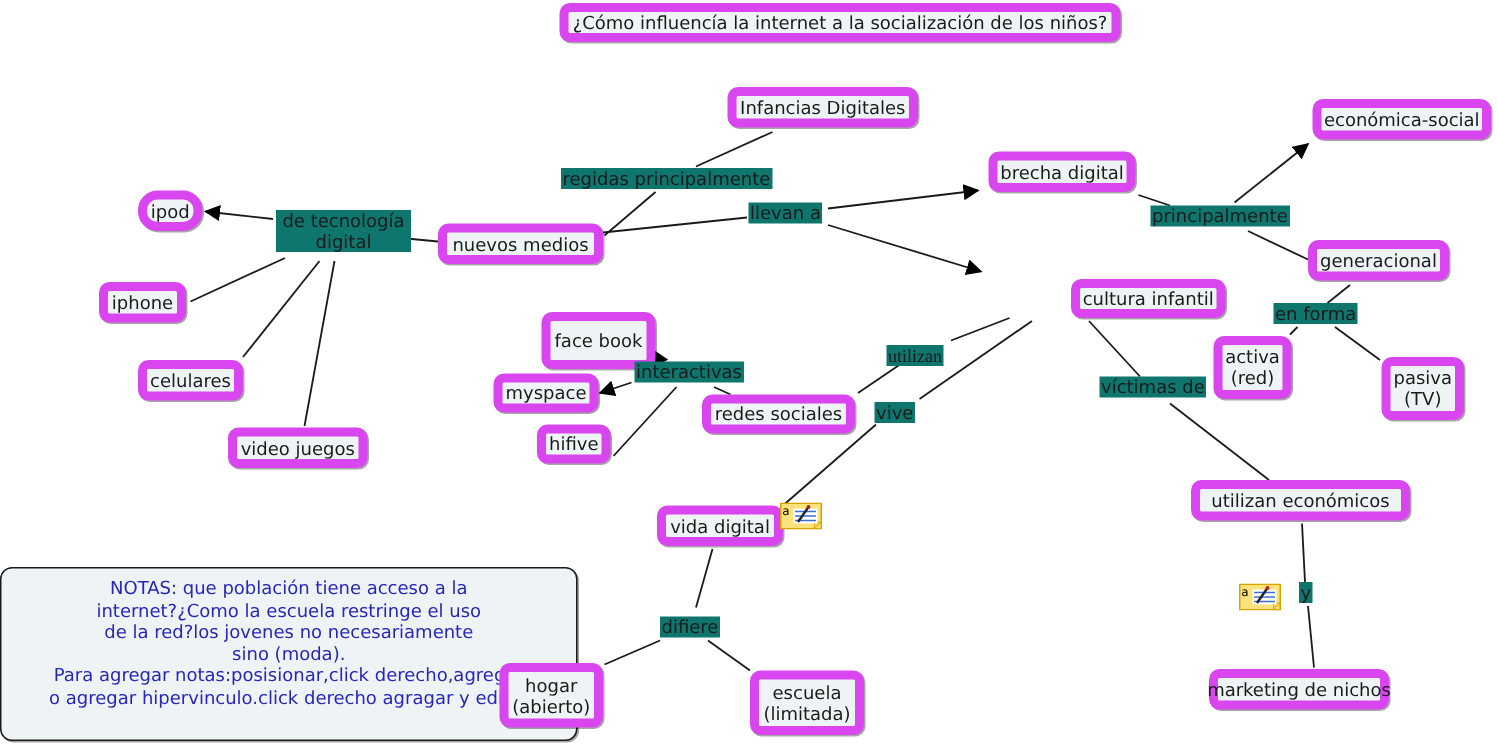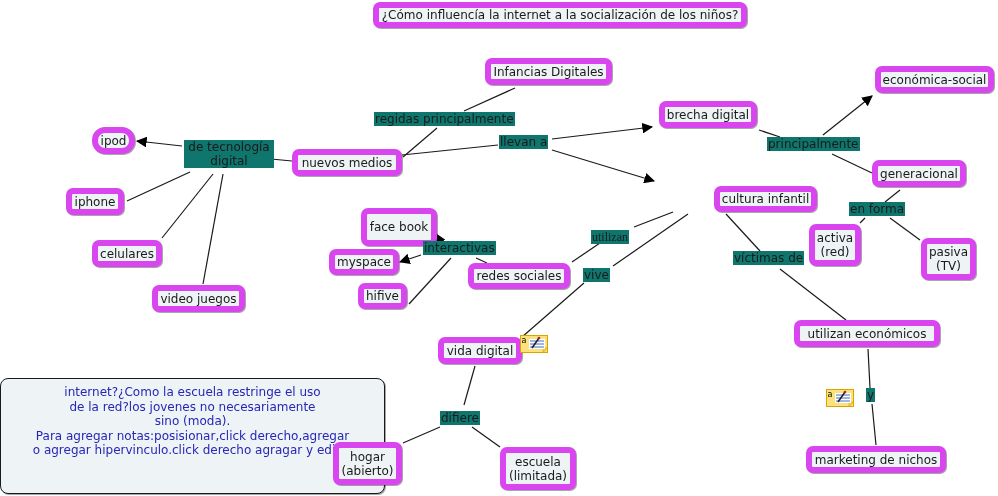--- a/index.html
+++ b/index.html
@@ -113,38 +113,39 @@
 <div class="node" style="left:329px;top:249px;width:70px;height:26px;">myspace</div>
 <div class="node" style="left:358px;top:283px;width:49px;height:26px;">hifive</div>
 <div class="node" style="left:468px;top:263px;width:102px;height:26px;">redes sociales</div>
 <div class="node" style="left:438px;top:337px;width:84px;height:27px;">vida digital</div>
 
 <div class="node" style="left:500px;top:447px;width:76px;height:43px;flex-direction:column;">
   <span>escuela</span>
   <span>(limitada)</span>
 </div>
 <div class="node" style="left:794px;top:320px;width:146px;height:27px;">utilizan económicos</div>
-<div class="node" style="left:806px;top:446px;width:140px;height:27px;">marketing de nichos</div>
+<div class="node" style="left:806px;top:446px;width:120px;height:27px;">marketing de nichos</div>
 
 <div class="link" style="left:374px;top:112px;">regidas principalmente</div>
 <div class="link" style="left:184px;top:140px;width:88px;">
   <div>de tecnología</div>
   <div>digital</div>
 </div>
 <div class="link" style="left:499px;top:135px;">llevan a</div>
 <div class="link" style="left:767px;top:137px;">principalmente</div>
 <div class="link" style="left:849px;top:202px;">en forma</div>
 <div class="link" style="left:591px;top:230px;font-family:Liberation Serif, serif;">utilizan</div>
 <div class="link" style="left:423px;top:241px;">interactivas</div>
 <div class="link" style="left:583px;top:268px;">vive</div>
 <div class="link" style="left:733px;top:251px;">víctimas de</div>
 <div class="link" style="left:440px;top:411px;">difiere</div>
 <div class="link" style="left:866px;top:388px;">y</div>
 
 <div class="notes">
+  <div>NOTAS: que población tiene acceso a la</div>
   <div>internet?¿Como la escuela restringe el uso</div>
   <div>de la red?los jovenes no necesariamente</div>
   <div>sino (moda).</div>
   <div>Para agregar notas:posisionar,click derecho,agregar</div>
   <div>o agregar hipervinculo.click derecho agragar y editar</div>
 </div>
 
 <div class="node" style="left:333px;top:442px;width:69px;height:43px;flex-direction:column;">
   <span>hogar</span>
   <span>(abierto)</span>

